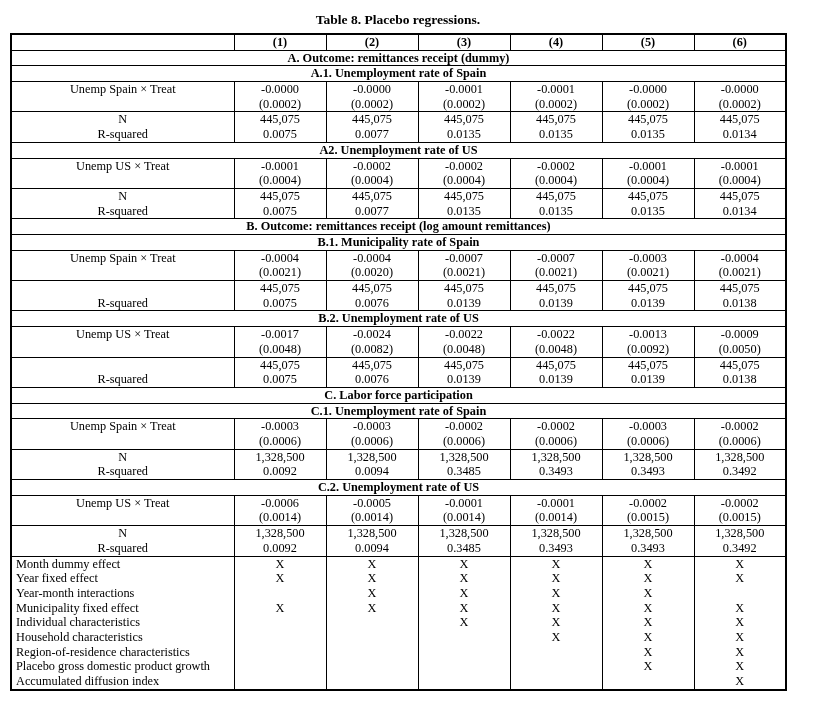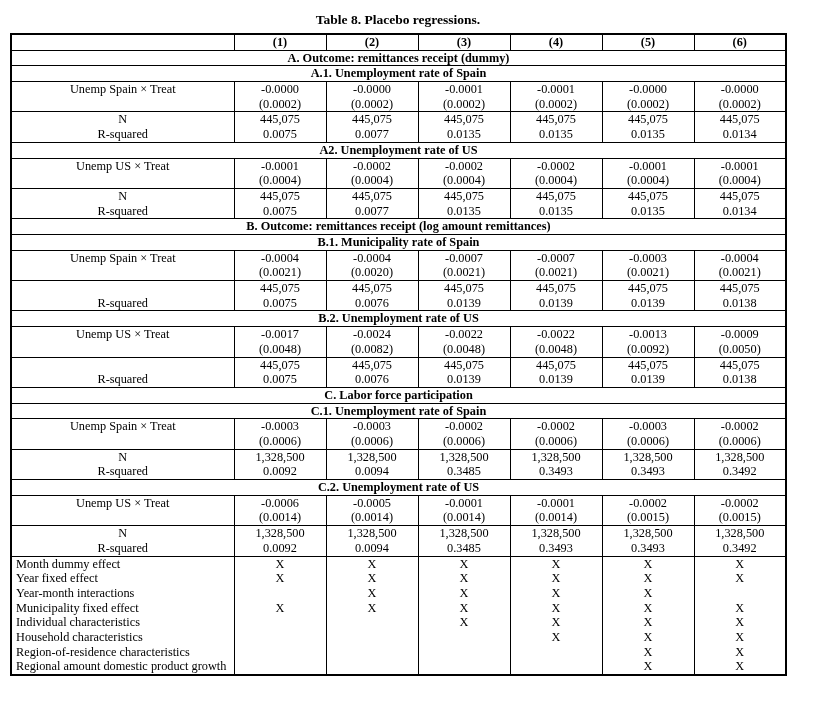--- a/index.html
+++ b/index.html
@@ -517,23 +517,32 @@
         <tr class="ctrl">
           <td class="ctrl-lbl">Region-of-residence characteristics</td>
           <td>&nbsp;</td>
           <td>&nbsp;</td>
           <td>&nbsp;</td>
           <td>&nbsp;</td>
           <td>X</td>
           <td>X</td>
         </tr>
         <tr class="ctrl">
-          <td class="ctrl-lbl">Regional amount domestic product growth</td>
-          <td>&nbsp;</td>
-          <td>&nbsp;</td>
-          <td>&nbsp;</td>
-          <td>&nbsp;</td>
-          <td>X</td>
+          <td class="ctrl-lbl">Placebo gross domestic product growth</td>
+          <td>&nbsp;</td>
+          <td>&nbsp;</td>
+          <td>&nbsp;</td>
+          <td>&nbsp;</td>
+          <td>X</td>
+          <td>X</td>
+        </tr>
+        <tr class="ctrl">
+          <td class="ctrl-lbl">Accumulated diffusion index</td>
+          <td>&nbsp;</td>
+          <td>&nbsp;</td>
+          <td>&nbsp;</td>
+          <td>&nbsp;</td>
+          <td>&nbsp;</td>
           <td>X</td>
         </tr>
       </tbody>
   </table>
 </div>
 
 </body></html>

